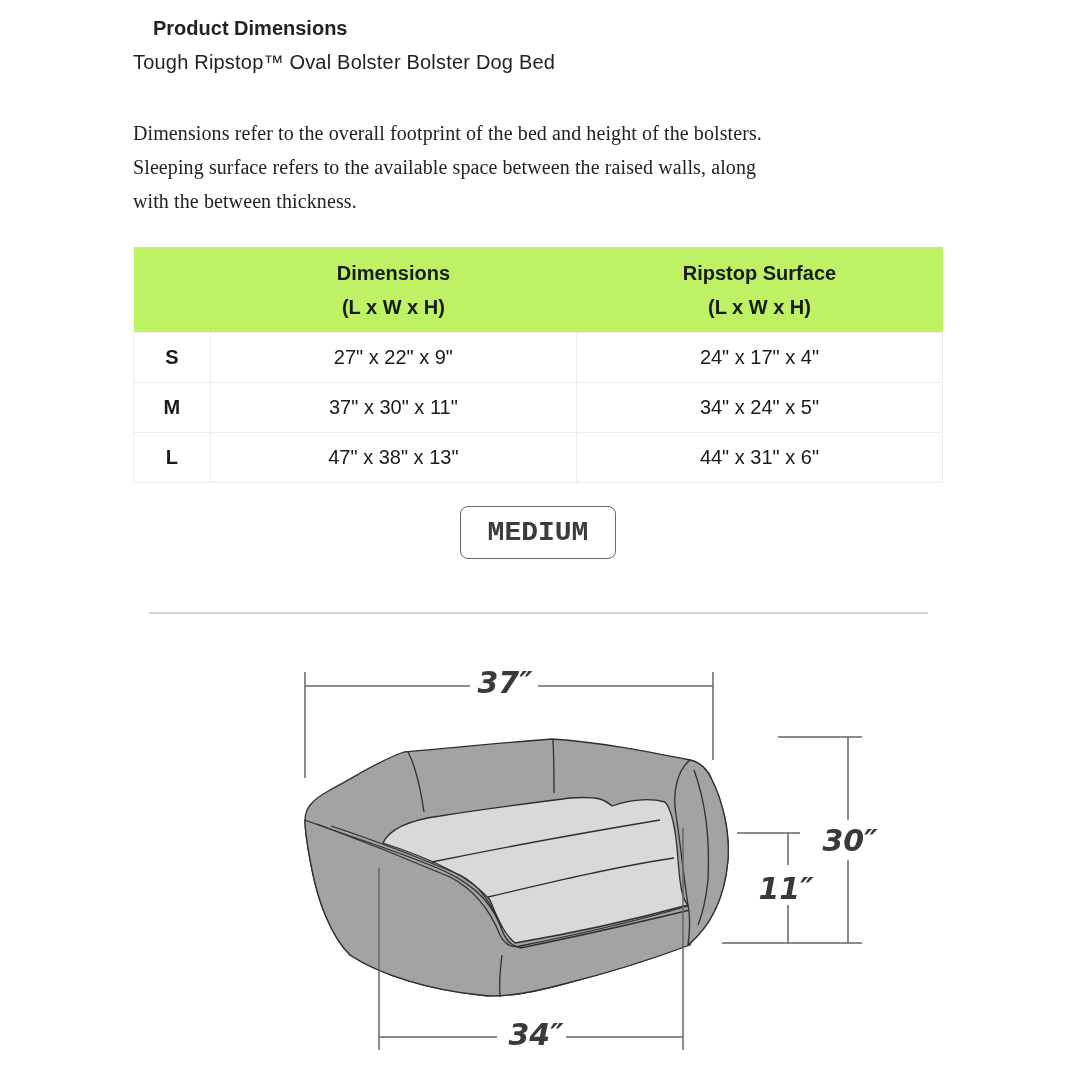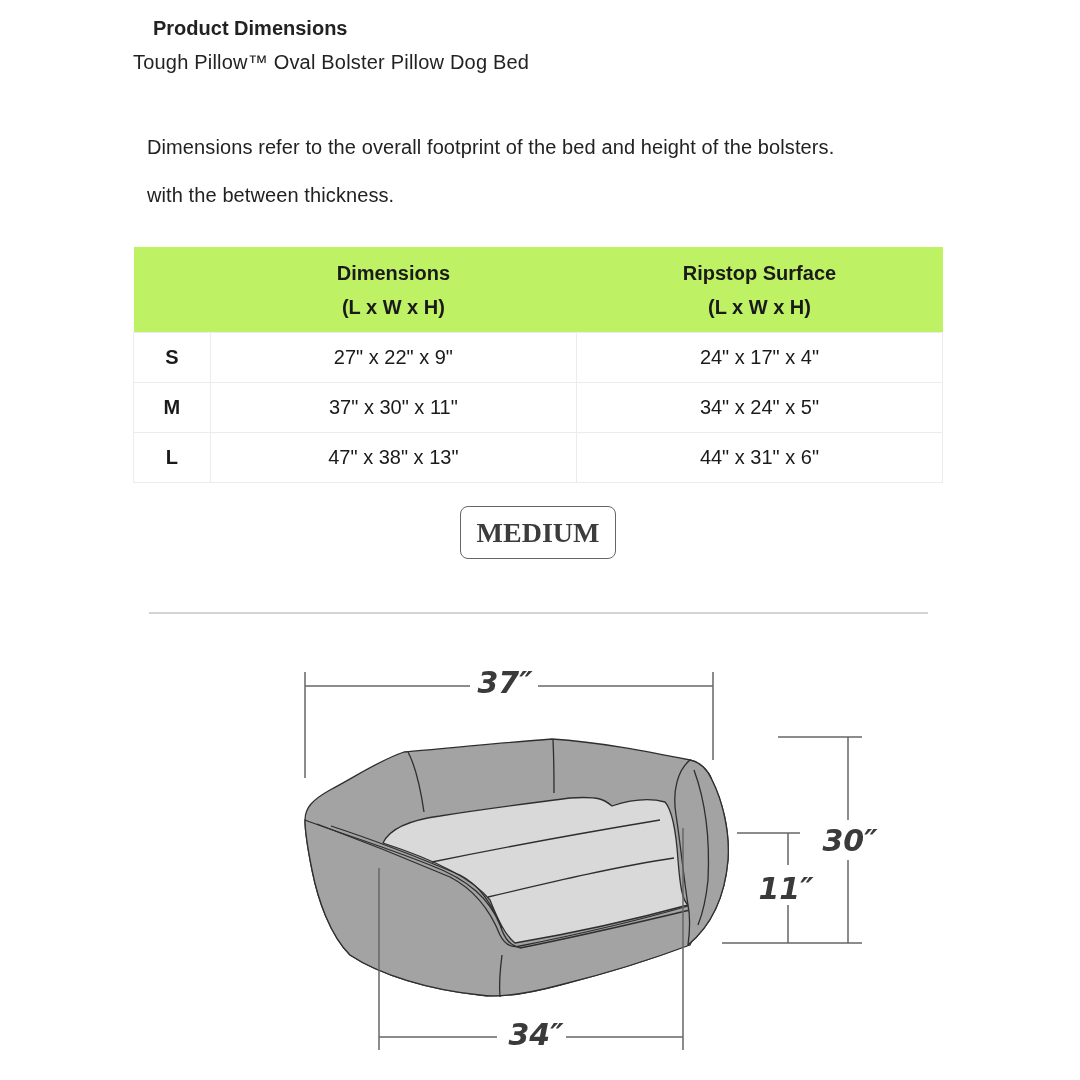--- a/index.html
+++ b/index.html
@@ -1,42 +1,43 @@
 <!DOCTYPE html>
 <html><head>
 <meta charset="utf-8">
 <style>
   html, body { margin: 0; padding: 0; background: #ffffff; }
   body { width: 1080px; height: 1080px; position: relative; overflow: hidden;
          font-family: "Liberation Sans", sans-serif; color: #1f1f1f; }
   .title { position: absolute; left: 133px; top: 17px; font-size: 20px; font-weight: bold; color: #222; margin-left: 20px; }
   .subtitle { position: absolute; left: 133px; top: 51px; font-size: 20px; color: #222; letter-spacing: 0.2px; }
   .desc { position: absolute; left: 133px; top: 116px; width: 800px; font-size: 20px; line-height: 34px; color: #222; letter-spacing: 0.1px; }
-  .desc p { margin: 14px; }
+  .desc p { margin: 0; font-family: Liberation Serif, serif; }
   table.dims { position: absolute; left: 133px; top: 247px; width: 810px; border-collapse: collapse; font-size: 20px; color: #1a1a1a; }
   table.dims thead th { background: #bef264; font-weight: bold; height: 85px; line-height: 34px; text-align: center; padding: 0; }
   table.dims td { height: 49px; border: 1px solid #ececec; text-align: center; padding: 0; }
   table.dims td.size { width: 71px; font-weight: bold; }
   table.dims td.dim { width: 342px; }
   .size-badge { position: absolute; left: 460px; top: 506px; width: 156px; height: 53px;
                 border: 1.5px solid #666; border-radius: 8px; box-sizing: border-box;
                 display: flex; align-items: center; justify-content: center;
-                font-family: Liberation Serif, serif; font-weight: bold; font-size: 28px; color: #3c3c3c; }
+                font-family: Liberation Mono, monospace; font-weight: bold; font-size: 28px; color: #3c3c3c; }
   .divider { position: absolute; left: 149px; top: 612px; width: 779px; height: 2px; background: #d4d4d4; }
   svg.diagram { position: absolute; left: 0; top: 640px; }
   .dimlabel { font-family: "DejaVu Sans", sans-serif; font-weight: bold; font-size: 30px; fill: #3a3a3a; font-style: italic; }
 </style>
 </head>
 <body>
 
 <div class="title">Product Dimensions</div>
-<div class="subtitle">Tough Pillow™ Oval Bolster Pillow Dog Bed</div>
+<div class="subtitle">Tough Ripstop™ Oval Bolster Bolster Dog Bed</div>
 
 <div class="desc">
   <p>Dimensions refer to the overall footprint of the bed and height of the bolsters.</p>
+  <p>Sleeping surface refers to the available space between the raised walls, along</p>
   <p>with the between thickness.</p>
 </div>
 
 <table class="dims">
   <thead>
     <tr>
       <th></th>
       <th>
         <div>Dimensions</div>
         <div>(L x W x H)</div>

